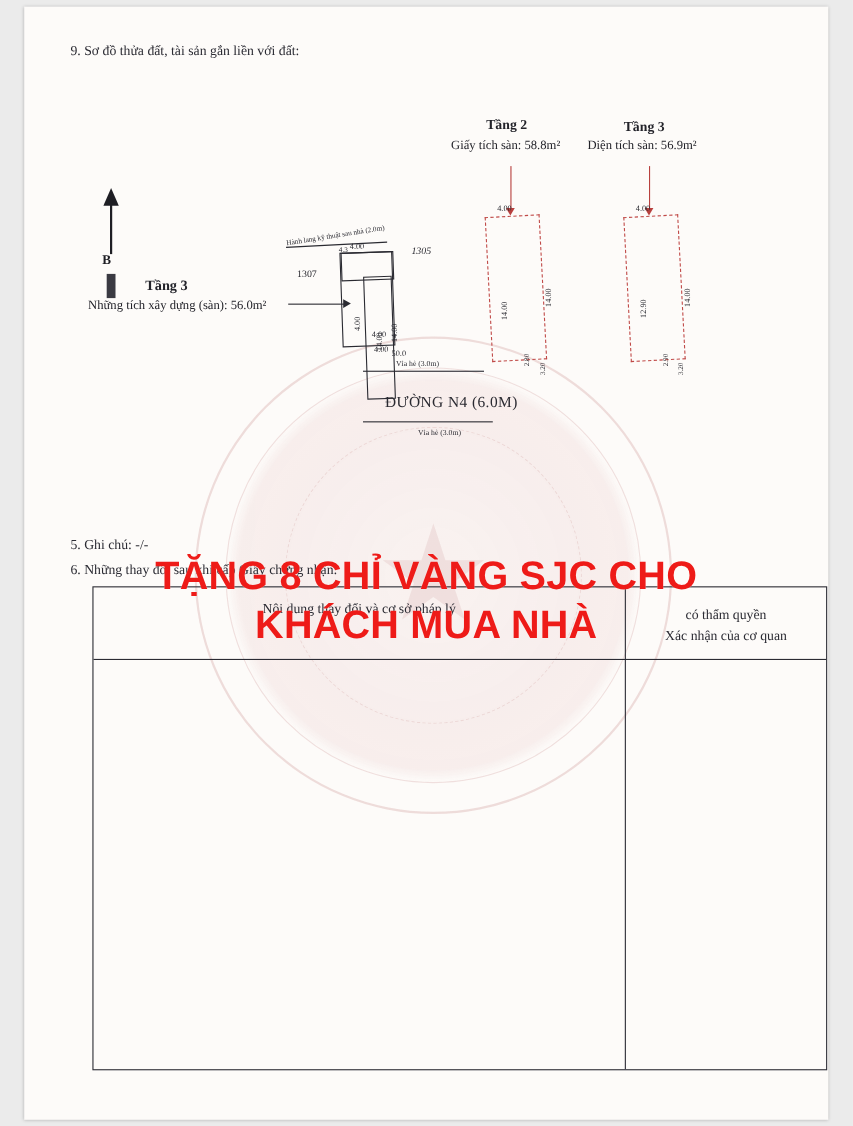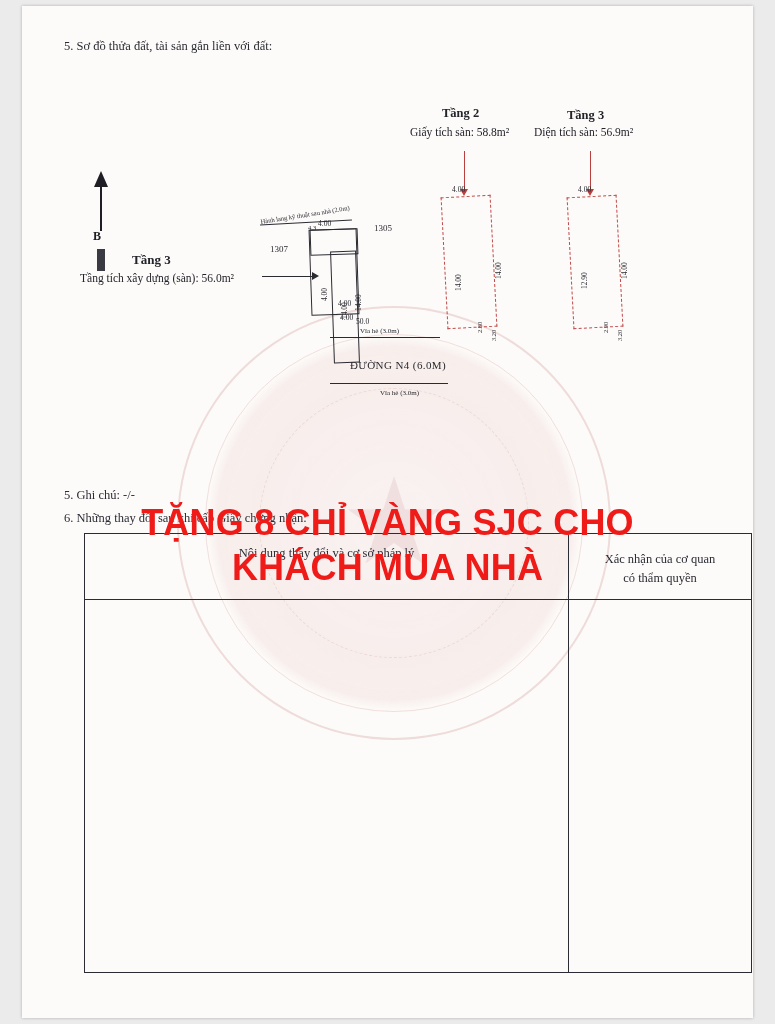--- a/index.html
+++ b/index.html
@@ -174,21 +174,21 @@
     transform: rotate(-90deg);
     transform-origin: left top;
   }
   .plotnum {
     position: absolute;
     font-size: 9px;
     color: #2a2a31;
   }
   .road-label {
     position: absolute;
-    font-size: 11px;
+    font-size: 14px;
     color: #2a2a31;
     letter-spacing: 0.4px;
     white-space: nowrap;
     text-align: center;
   }
   .vialabel {
     position: absolute;
     font-size: 7px;
     color: #2a2a31;
     white-space: nowrap;
@@ -314,35 +314,35 @@
 <body>
 
 <div id="page">
 
   <div id="paper">
 
     <div id="seal">
       <span class="seal-star">★</span>
     </div>
 
-    <div class="sec-heading" id="sec4">5. Sơ đồ thửa đất, tài sản gắn liền với đất:</div>
+    <div class="sec-heading" id="sec4">9. Sơ đồ thửa đất, tài sản gắn liền với đất:</div>
 
     <div id="diagram">
 
       <div class="north-arrow">
         <div class="head"></div>
         <div class="shaft"></div>
         <div class="letter">B</div>
         <div class="tail"></div>
       </div>
 
       <div class="floor-label" style="left:70px; top:191px;">
         <b>Tầng 3</b>
       </div>
-      <div class="floor-sub" style="left:18px; top:211px;">Tầng tích xây dựng (sàn): 56.0m²</div>
+      <div class="floor-sub" style="left:18px; top:211px;">Những tích xây dựng (sàn): 56.0m²</div>
 
       <div class="leader" style="left:200px; top:215px; width:52px;"></div>
       <div class="leader-head" style="left:250px; top:211px;"></div>
 
       <div class="floor-label" style="left:380px; top:45px; font-weight:bold;">Tầng 2</div>
       <div class="floor-sub" style="left:348px; top:65px;">Giấy tích sàn: 58.8m²</div>
       <div class="arrowline" style="left:402px; top:90px;"></div>
       <div class="arrowhead-down" style="left:398px; top:128px;"></div>
 
       <div class="floor-label" style="left:505px; top:47px; font-weight:bold;text-align:right;">Tầng 3</div>
@@ -357,21 +357,21 @@
       <div class="plan" style="left:248px; top:168px; width:46px; height:24px; transform:rotate(-2deg); border-bottom:1.2px solid #2a2a31;"></div>
       <div class="plan" style="left:270px; top:190px; width:24px; height:110px; transform:rotate(-2deg);"></div>
 
       <div class="dim" style="left:256px; top:158px;">4.00</div>
       <div class="dim dim-rot" style="left:258px; top:240px;">4.00</div>
       <div class="dim dim-rot" style="left:278px; top:258px;">14.00</div>
       <div class="dim dim-rot" style="left:292px; top:250px;">14.00</div>
       <div class="tiny" style="left:246px; top:163px;">4.3</div>
       <div class="dim" style="left:278px; top:256px;padding-left:16px;">50.0</div>
 
-      <div class="plotnum" style="left:312px; top:162px;">1305</div>
+      <div class="plotnum" style="left:312px; top:162px;font-style:italic;">1305</div>
       <div class="plotnum" style="left:208px; top:183px;">1307</div>
 
       <div class="dim" style="left:276px; top:238px;">4.00</div>
       <div class="dim" style="left:278px; top:252px;">4.00</div>
 
       <div class="vialabel" style="left:298px; top:266px;">Vỉa hè (3.0m)</div>
       <div class="hline" style="left:268px; top:276px; width:110px;"></div>
       <div class="road-label" style="left:288px; top:298px;">ĐƯỜNG N4 (6.0M)</div>
       <div class="hline" style="left:268px; top:322px; width:118px;"></div>
       <div class="vialabel" style="left:318px; top:328px;">Vỉa hè (3.0m)</div>
@@ -393,22 +393,22 @@
     </div>
 
     <div class="sec-heading" id="sec5">5. Ghi chú: -/-</div>
     <div class="sec-heading" id="sec6">6. Những thay đổi sau khi cấp Giấy chứng nhận:</div>
 
     <div id="tbl">
       <div class="col-split"></div>
       <div class="row-split"></div>
       <div class="hdr-left">Nội dung thay đổi và cơ sở pháp lý</div>
       <div class="hdr-right">
+        <div>có thẩm quyền</div>
         <div>Xác nhận của cơ quan</div>
-        <div>có thẩm quyền</div>
       </div>
     </div>
 
 
   </div>
 
   <div id="promo">
     <span>TẶNG 8 CHỈ VÀNG SJC CHO</span>
     <span class="line2">KHÁCH MUA NHÀ</span>
   </div>

